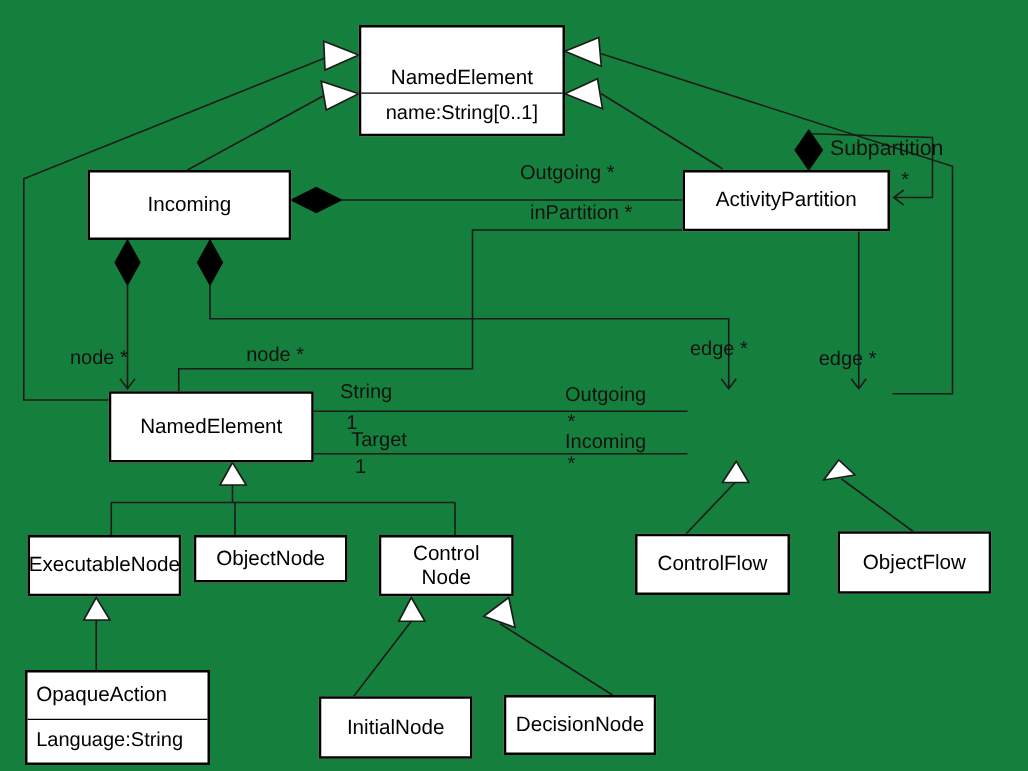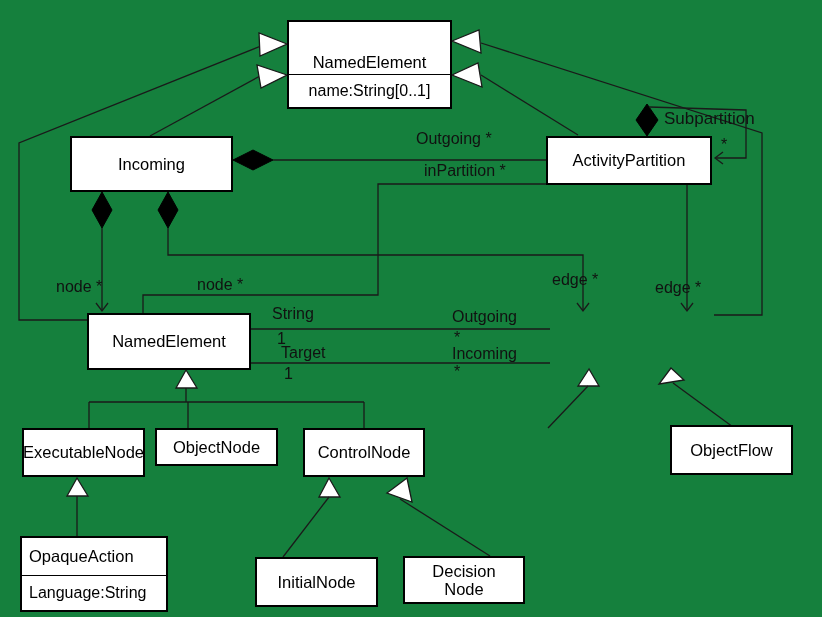--- a/index.html
+++ b/index.html
@@ -105,40 +105,43 @@
 
   <div class="cls" style="left:22px;top:428px;width:123px;height:49px;flex-direction:row">
     <span>Executable</span>
     <span>Node</span>
   </div>
 
   <div class="cls" style="left:155px;top:428px;width:123px;height:38px">
     <span>ObjectNode</span>
   </div>
 
-  <div class="cls" style="left:303px;top:428px;width:122px;height:49px;flex-direction:row">
+  <div class="cls" style="left:303px;top:428px;width:108px;height:49px;flex-direction:column">
     <span>Control</span>
     <span>Node</span>
   </div>
 
+  <div class="cls" style="left:508px;top:427px;width:124px;height:49px">
+    <span>ControlFlow</span>
+  </div>
 
   <div class="cls" style="left:670px;top:425px;width:123px;height:50px">
     <span>ObjectFlow</span>
   </div>
 
   <div class="cls twocomp" style="left:20px;top:536px;width:148px;height:76px">
     <div class="comp title left" style="height:38px;align-items:center;padding-bottom:0">OpaqueAction</div>
     <div class="comp left" style="flex:1;font-size:16px">Language:String</div>
   </div>
 
   <div class="cls" style="left:255px;top:557px;width:123px;height:50px">
     <span>InitialNode</span>
   </div>
 
-  <div class="cls" style="left:403px;top:556px;width:122px;height:48px;flex-direction:column">
+  <div class="cls" style="left:403px;top:556px;width:122px;height:48px;flex-direction:row">
     <span>Decision</span>
     <span>Node</span>
   </div>
 
   <div class="lbl" style="left:416px;top:131px">Outgoing *</div>
   <div class="lbl" style="left:424px;top:163px">inPartition *</div>
   <div class="lbl" style="left:56px;top:279px">node *</div>
   <div class="lbl" style="left:197px;top:277px">node *</div>
   <div class="lbl" style="left:552px;top:272px">edge *</div>
   <div class="lbl" style="left:655px;top:280px">edge *</div>

